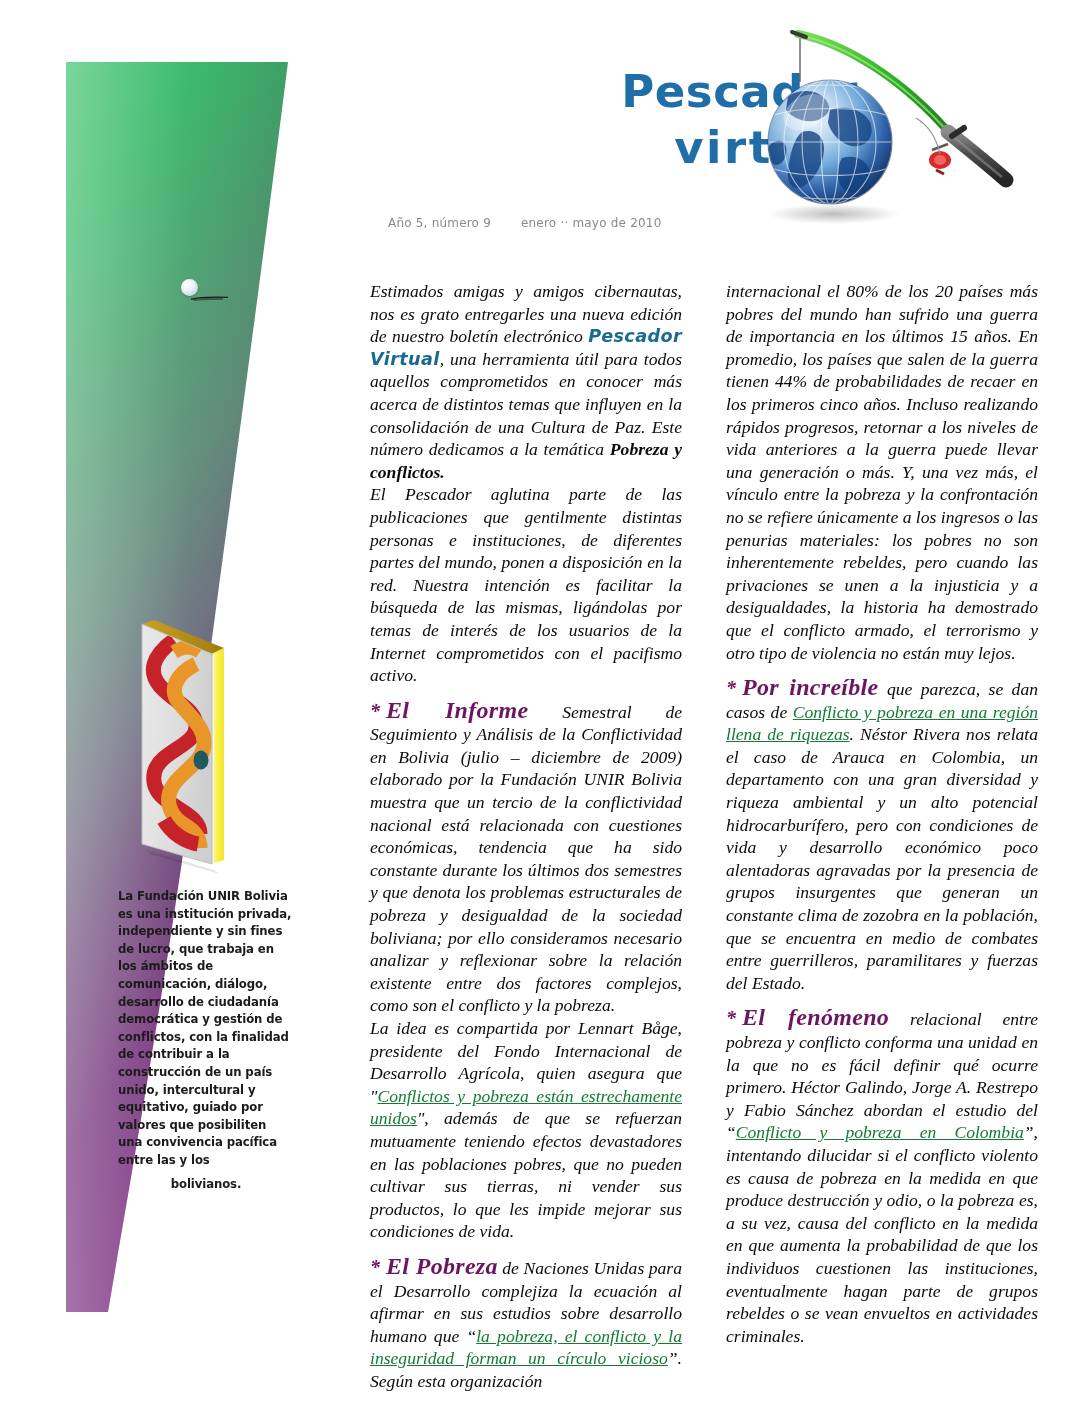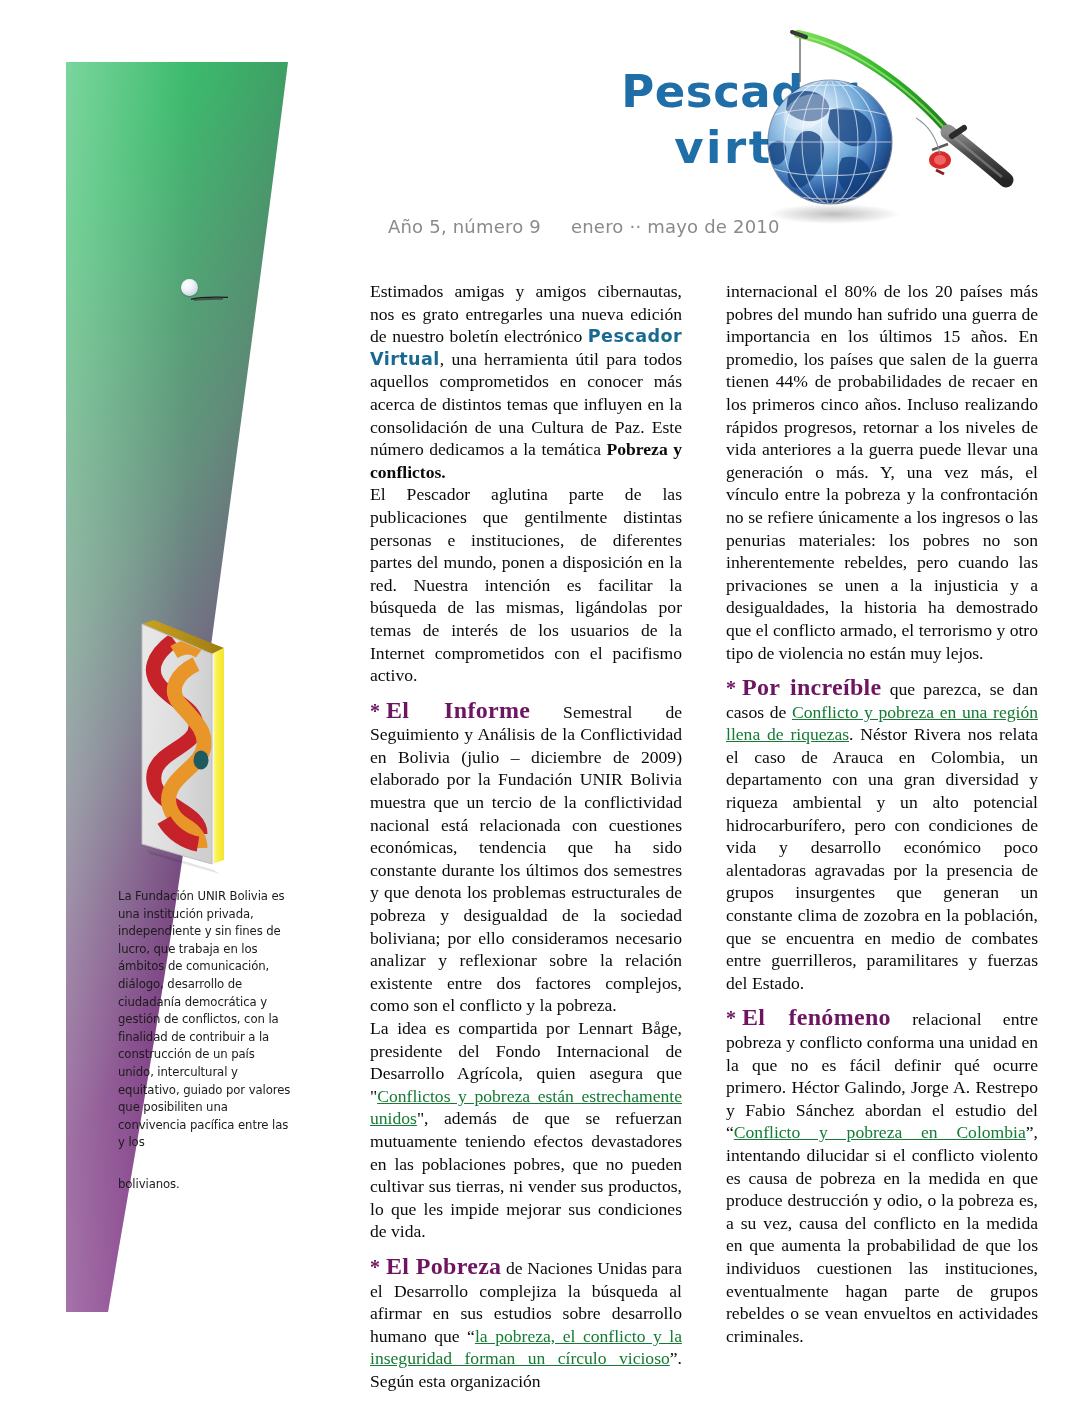--- a/index.html
+++ b/index.html
@@ -52,23 +52,24 @@
 
   .unir-caption {
     position: absolute;
     left: 118px; top: 888px;
     width: 176px;
     font-family: "DejaVu Sans", sans-serif;
     font-size: 11.7px;
     line-height: 17.6px;
     color: #1b1b1b;
     letter-spacing: -0.1px;
+    font-weight: bold;
   }
   .unir-caption p { margin: 0; }
-  .unir-caption p.last { margin-top: 24px; }
+  .unir-caption p.last { margin-top: 6px; text-align: center; }
 
   
   .masthead {
     position: absolute;
     left: 370px; top: 36px;
     width: 670px; height: 215px;
   }
   .mast-title {
     position: absolute;
     left: 128px; top: 28px;
@@ -87,21 +88,21 @@
     position: absolute;
     left: 360px; top: -12px;
     width: 310px; height: 215px;
   }
   .globe-art svg { display: block; }
 
   .mast-meta {
     position: absolute;
     left: 18px; top: 180px;
     font-family: "DejaVu Sans", sans-serif;
-    font-size: 18px;
+    font-size: 12px;
     color: #8a8a8a;
     letter-spacing: 0.2px;
     white-space: nowrap;
   }
   .mast-meta .issue { margin-right: 30px; }
 
   
   .cols {
     position: absolute;
     left: 370px; top: 280px;
@@ -116,20 +117,21 @@
   .col-right { left: 356px; }
 
   .body-text {
     font-family: "Liberation Serif", serif;
     font-size: 17.6px;
     line-height: 22.6px;
     color: #0a0a0a;
     text-align: justify;
     text-justify: inter-word;
     hyphens: manual;
+    font-style: italic;
   }
   .body-text p { margin: 0; }
 
   .brand-inline {
     font-family: "DejaVu Sans", sans-serif;
     font-weight: bold;
     font-size: 17.6px;
     color: #196a93;
     letter-spacing: 0.4px;
   }
@@ -370,21 +372,21 @@
         <p><span>Estimados amigas y amigos cibernautas, nos es grato entregarles una nueva edición de nuestro boletín electrónico </span><span class="brand-inline">Pescador Virtual</span><span>, una herramienta útil para todos aquellos comprometidos en conocer más acerca de distintos temas que influyen en la consolidación de una Cultura de Paz. Este número dedicamos a la temática </span><span class="b">Pobreza y conflictos.</span></p>
         <p>El Pescador aglutina parte de las publicaciones que gentilmente distintas personas e instituciones, de diferentes partes del mundo, ponen a disposición en la red. Nuestra intención es facilitar la búsqueda de las mismas, ligándolas por temas de interés de los usuarios de la Internet comprometidos con el pacifismo activo.</p>
       </div>
 
       <div class="body-text sec-head">
         <p><span class="sec-star">*</span><span class="sec-title">El Informe</span><span class="sec-lead"> Semestral de Seguimiento y Análisis de la Conflictividad en Bolivia (julio – diciembre de 2009) elaborado por la Fundación UNIR Bolivia muestra que un tercio de la conflictividad nacional está relacionada con cuestiones económicas, tendencia que ha sido constante durante los últimos dos semestres y que denota los problemas estructurales de pobreza y desigualdad de la sociedad boliviana; por ello consideramos necesario analizar y reflexionar sobre la relación existente entre dos factores complejos, como son el conflicto y la pobreza.</span></p>
         <p><span>La idea es compartida por Lennart Båge, presidente del Fondo Internacional de Desarrollo Agrícola, quien asegura que "</span><a class="xlink" href="#">Conflictos y pobreza están estrechamente unidos</a><span>", además de que se refuerzan mutuamente teniendo efectos devastadores en las poblaciones pobres, que no pueden cultivar sus tierras, ni vender sus productos, lo que les impide mejorar sus condiciones de vida.</span></p>
       </div>
 
       <div class="body-text sec-head">
-        <p><span class="sec-star">*</span><span class="sec-title">El Pobreza</span><span class="sec-lead"> de Naciones Unidas para el Desarrollo complejiza la búsqueda al afirmar en sus estudios sobre desarrollo humano que “</span><a class="xlink" href="#">la pobreza, el conflicto y la inseguridad forman un círculo vicioso</a><span>”. Según esta organización</span></p>
+        <p><span class="sec-star">*</span><span class="sec-title">El Pobreza</span><span class="sec-lead"> de Naciones Unidas para el Desarrollo complejiza la ecuación al afirmar en sus estudios sobre desarrollo humano que “</span><a class="xlink" href="#">la pobreza, el conflicto y la inseguridad forman un círculo vicioso</a><span>”. Según esta organización</span></p>
       </div>
 
     </div>
 
     <div class="col col-right">
 
       <div class="body-text">
         <p>internacional el 80% de los 20 países más pobres del mundo han sufrido una guerra de importancia en los últimos 15 años. En promedio, los países que salen de la guerra tienen 44% de probabilidades de recaer en los primeros cinco años. Incluso realizando rápidos progresos, retornar a los niveles de vida anteriores a la guerra puede llevar una generación o más. Y, una vez más, el vínculo entre la pobreza y la confrontación no se refiere únicamente a los ingresos o las penurias materiales: los pobres no son inherentemente rebeldes, pero cuando las privaciones se unen a la injusticia y a desigualdades, la historia ha demostrado que el conflicto armado, el terrorismo y otro tipo de violencia no están muy lejos.</p>
       </div>
 

